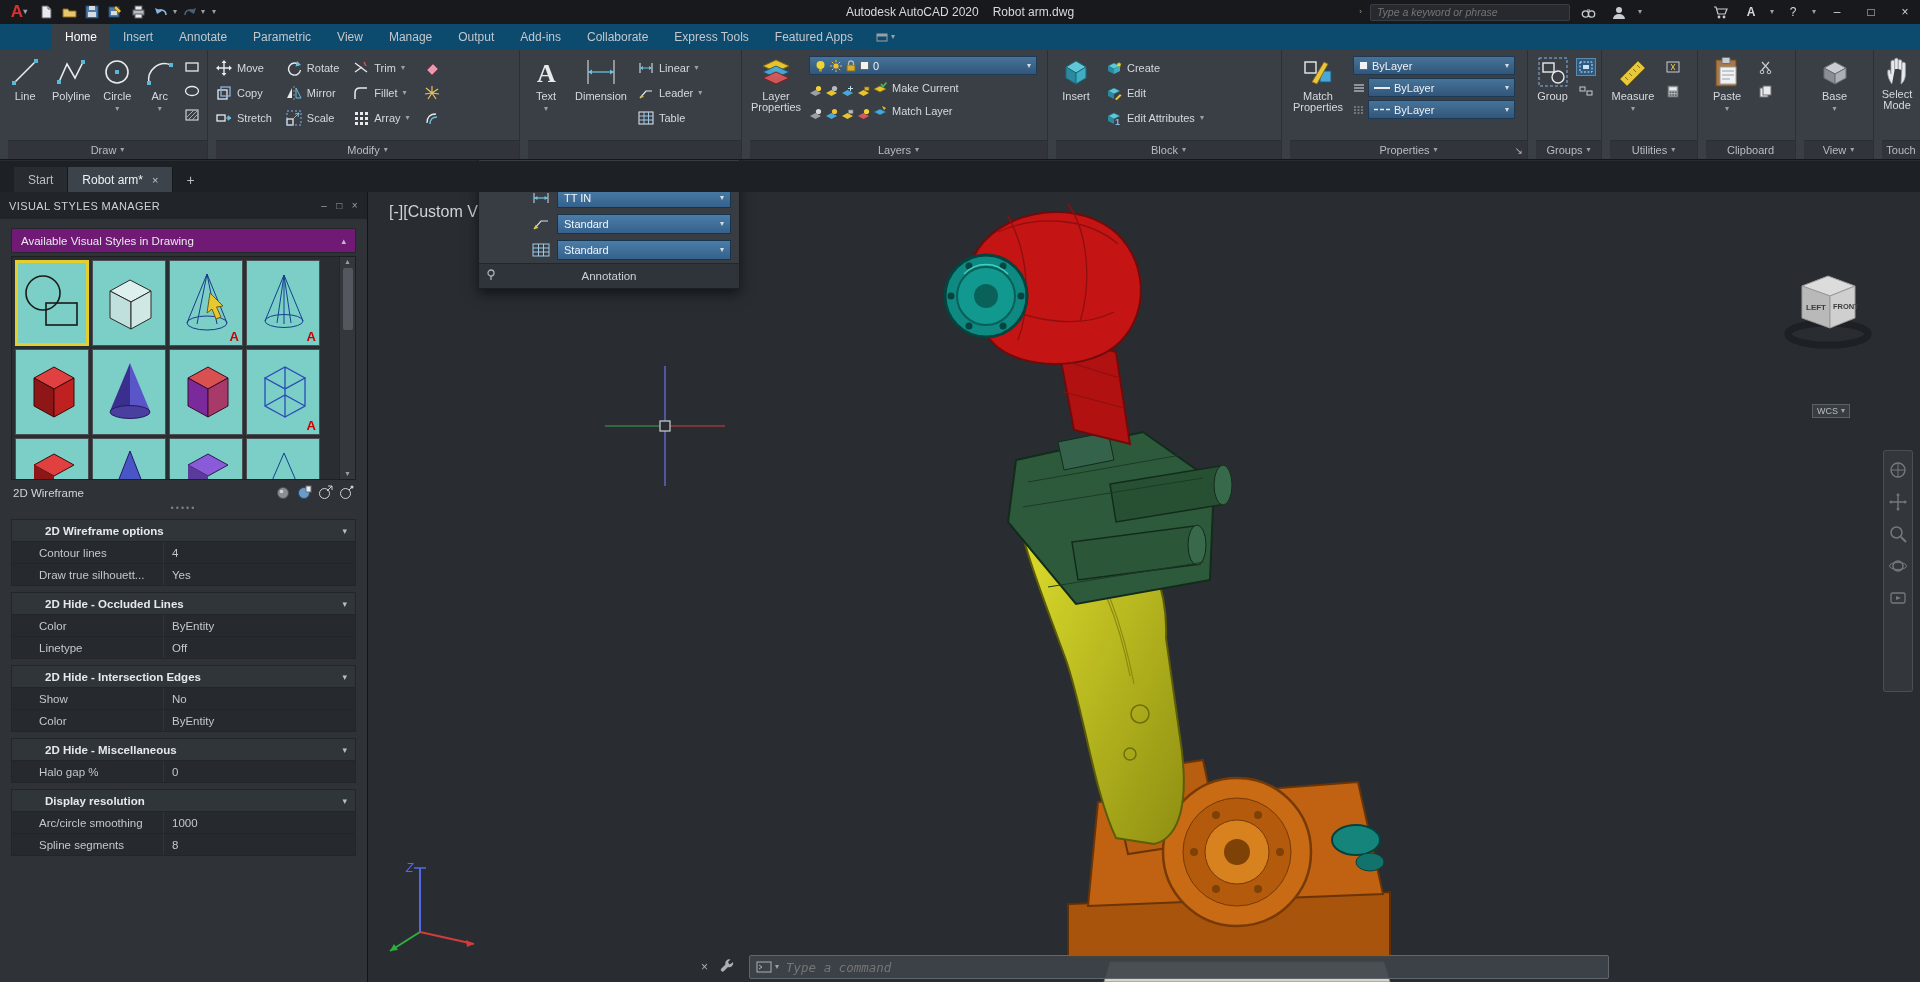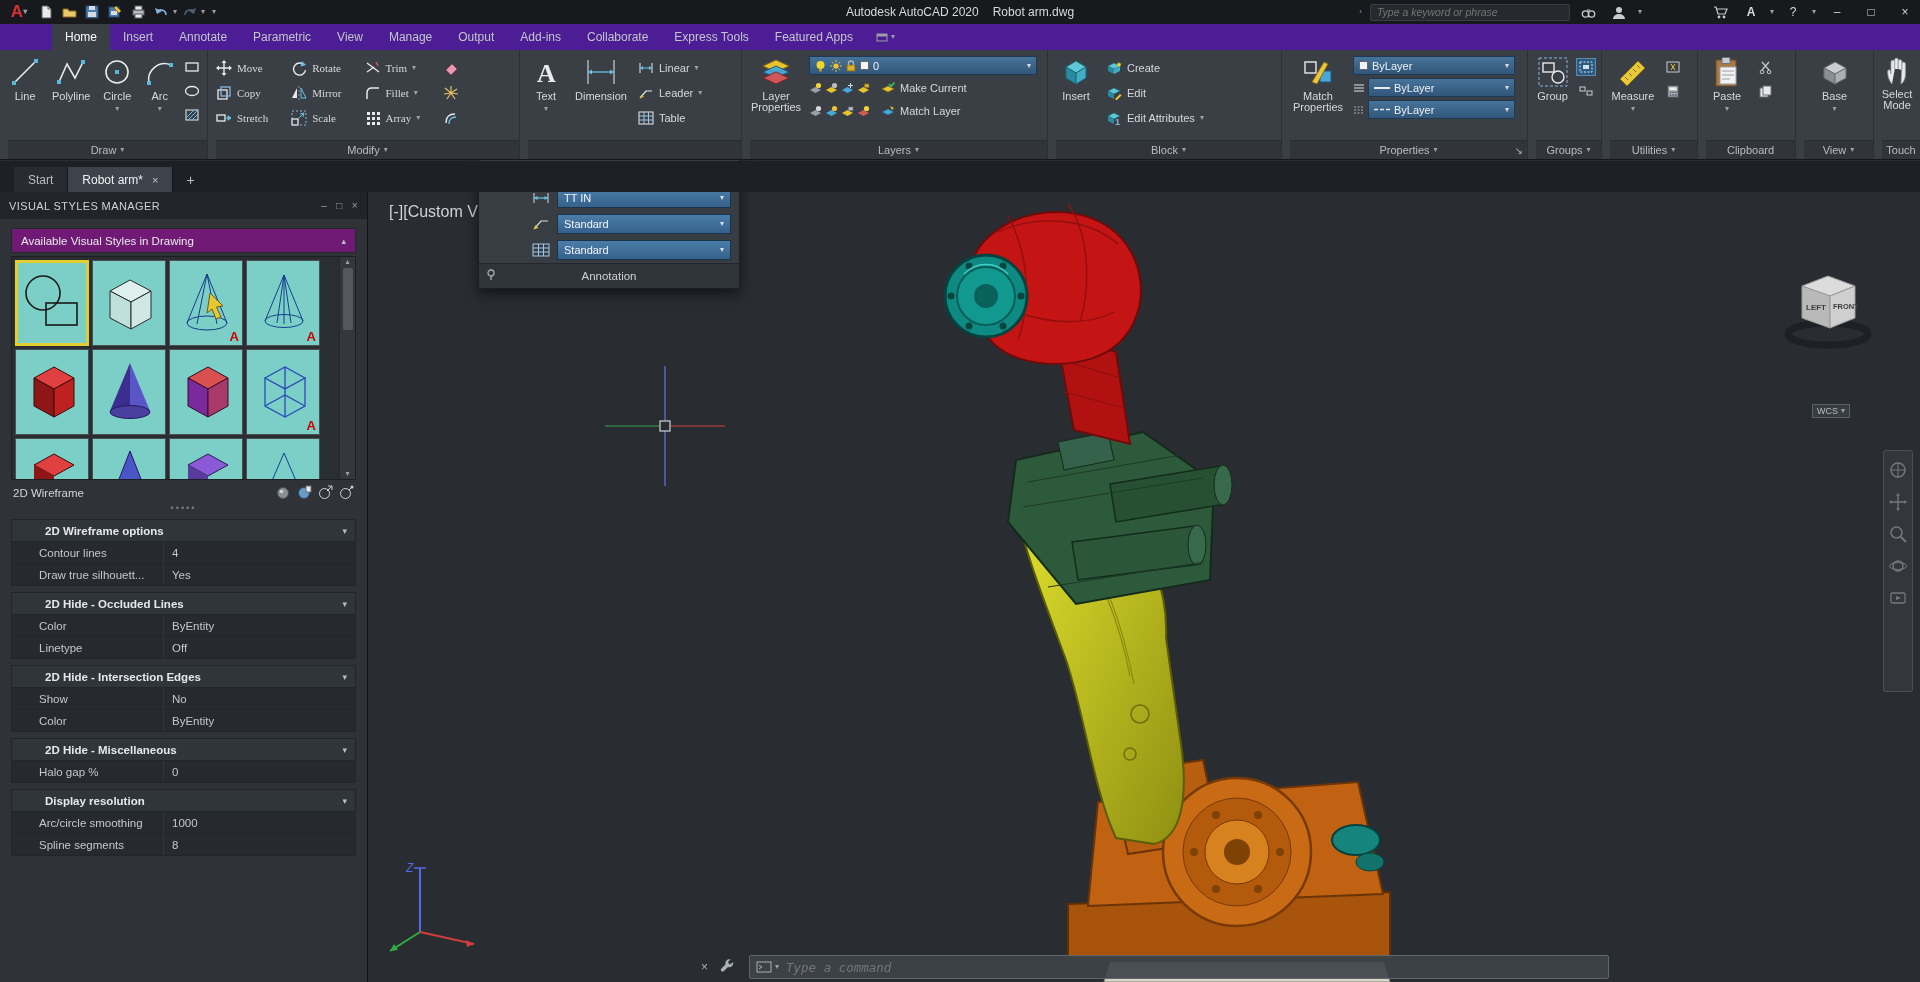--- a/index.html
+++ b/index.html
@@ -13,40 +13,40 @@
   .tbic { width:22px; height:20px; display:flex; align-items:center; justify-content:center; }
   .tbic svg { display:block; }
   .logo { width:30px; height:22px; display:flex; align-items:center; justify-content:center; font-weight:bold; font-size:17px; color:#d83030; }
   .caret { font-size:8px; color:#9aa0a6; line-height:1; }
   .title-center { position:absolute; left:0; right:0; top:0; height:24px; display:flex; align-items:center; justify-content:center; gap:14px; font-size:12px; color:#d7dadd; pointer-events:none; }
   .tb-right { margin-left:auto; display:flex; align-items:center; gap:8px; padding-right:2px; }
   .search-box { width:200px; height:17px; background:#26292e; border:1px solid #3a3e44; border-radius:2px; color:#8a8f96; font-size:10.5px; font-style:italic; padding:0 6px; font-family:"Liberation Sans", sans-serif; }
   .winbtn { width:26px; height:22px; display:flex; align-items:center; justify-content:center; font-size:12px; color:#cfd3d7; }
 
   
-  .tabrow { position:absolute; top:24px; left:0; right:0; height:26px; background:#4c1d95; display:flex; align-items:stretch; padding-left:52px; z-index:49; }
+  .tabrow { position:absolute; top:24px; left:0; right:0; height:26px; background:#0c4a6e; display:flex; align-items:stretch; padding-left:52px; z-index:49; }
   .rtab { padding:0 13px; display:flex; align-items:center; font-size:12px; color:#c3c7cb; }
   .rtab.active { background:#3a3f46; color:#ffffff; }
   .ribbon-toggle { display:flex; align-items:center; gap:3px; padding:0 10px; color:#9aa0a6; font-size:10px; }
 
   
   .ribbon { position:absolute; top:50px; left:0; right:0; height:110px; background:#3a3f46; display:flex; border-bottom:1px solid #14161a; z-index:48; }
   .panel { height:100%; display:flex; flex-direction:column; border-right:1px solid #2c3036; flex:0 0 auto; }
   .panel-body { flex:1; display:flex; padding:3px 5px 0 5px; gap:4px; overflow:hidden; }
   .panel-footer { height:19px; background:#31353b; border-top:1px solid #2a2e34; display:flex; align-items:center; justify-content:center; gap:4px; font-size:11px; color:#b9bdc2; position:relative;margin-left:8px; }
   .bigbtn { width:48px; display:flex; flex-direction:column; align-items:center; text-align:center; color:#d6d9dc; font-size:11px; line-height:11px; padding-top:3px; gap:3px; }
   .bigbtn svg { flex:0 0 auto; }
   .sbtn { display:flex; align-items:center; gap:5px; font-size:11px; color:#d6d9dc; height:25px; padding:0 3px; white-space:nowrap; }
-  .mcols { display:flex; gap:17px;font-family:Liberation Serif, serif; }
+  .mcols { display:flex; gap:8px; }
   .mcol { display:flex; flex-direction:column; justify-content:flex-start; padding-top:2px; }
   .combo { height:19px; background:linear-gradient(#477399,#31567a); border:1px solid #1d3953; display:flex; align-items:center; gap:4px; font-size:11px; color:#eef2f5; padding:0 5px; }
   .combo .caret { margin-left:auto; color:#d6dde3; }
   .swatch { width:9px; height:9px; background:#f2f2f2; border:1px solid #666; }
   .lay-right { display:flex; flex-direction:column; gap:3px; padding-top:3px; width:232px; }
-  .lay-row { display:flex; align-items:center; gap:8px; }
+  .lay-row { display:flex; align-items:flex-end; gap:0; }
   .tstrip { display:flex; gap:3px; align-items:center; }
   .prop-col { display:flex; flex-direction:column; gap:3px; padding-top:3px; width:162px; }
   .prop-row { display:flex; align-items:center; gap:3px; }
   .dlg-launch { position:absolute; right:4px; font-size:10px; color:#aab0b6; }
   .blk-col, .sm-col { display:flex; flex-direction:column; padding-top:2px; }
   .micro-col { display:flex; flex-direction:column; gap:6px; padding-top:5px; }
   .micro { width:20px; height:18px; display:flex; align-items:center; justify-content:center; }
   .micro.on { background:#2d5a80; border:1px solid #5a8ab0; }
 
   

